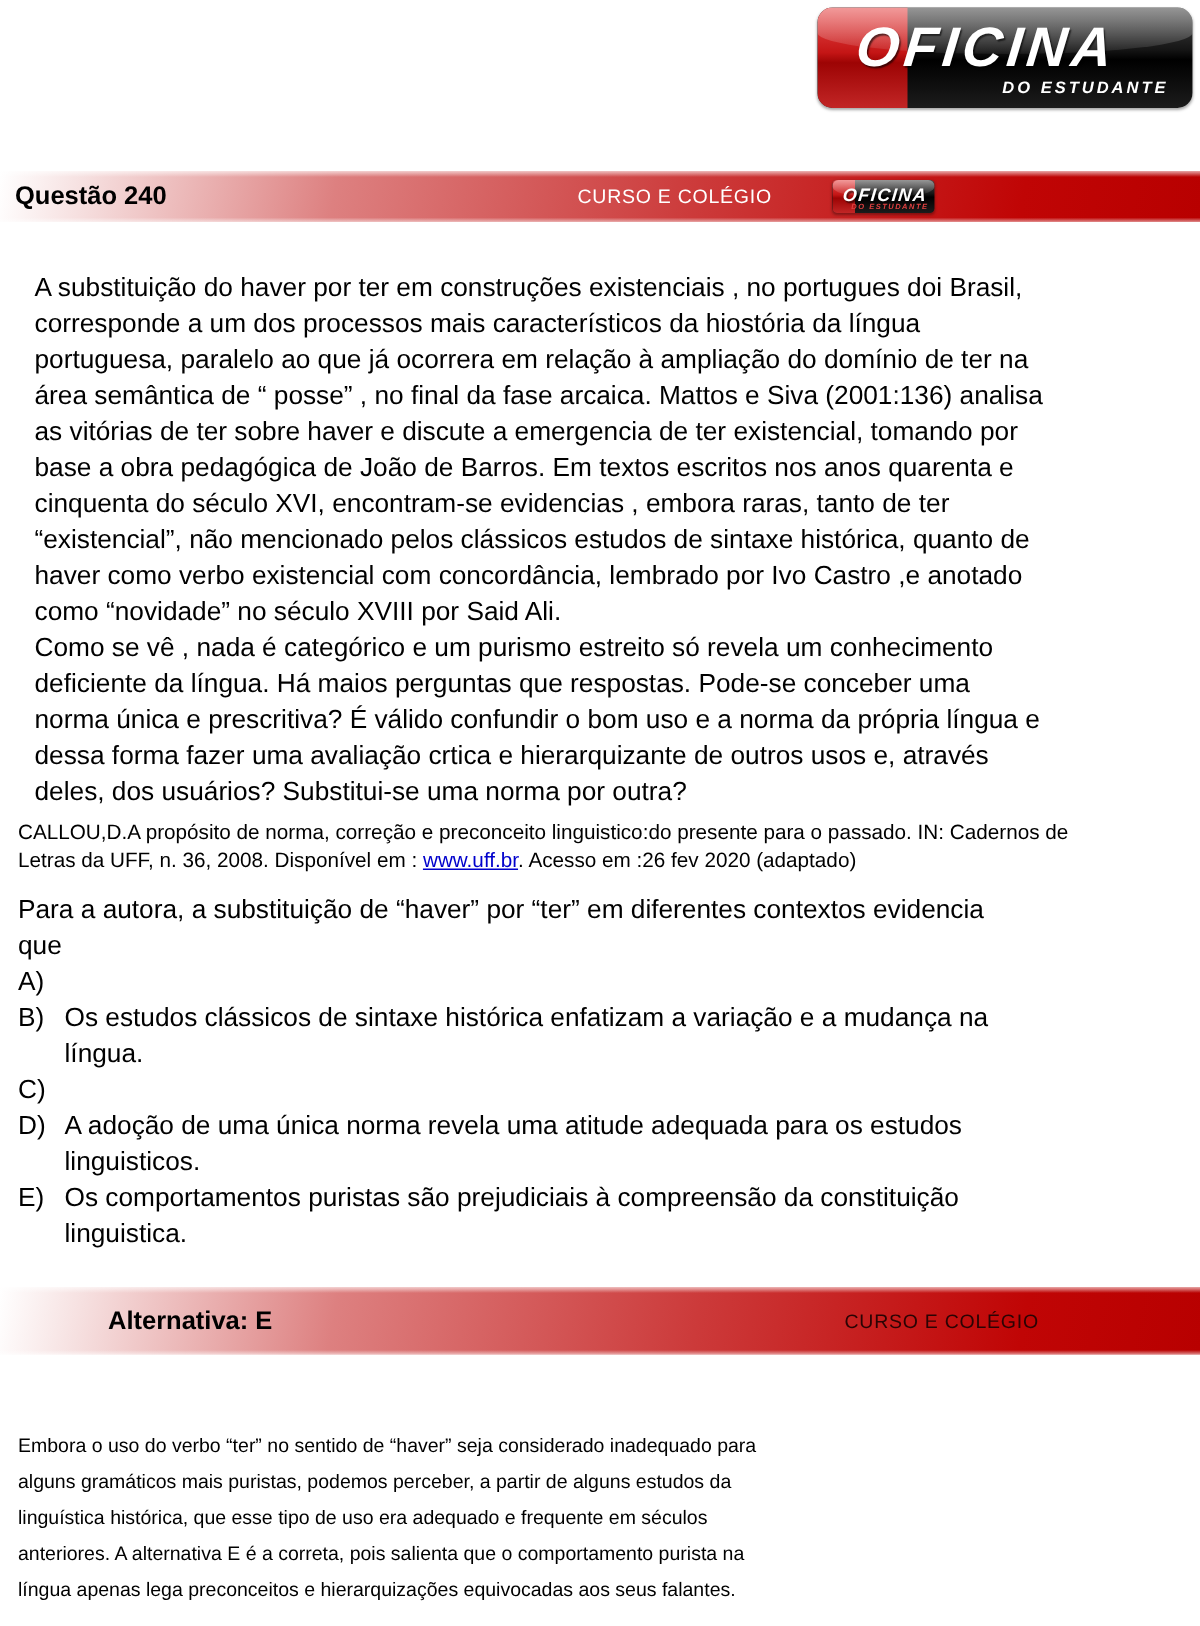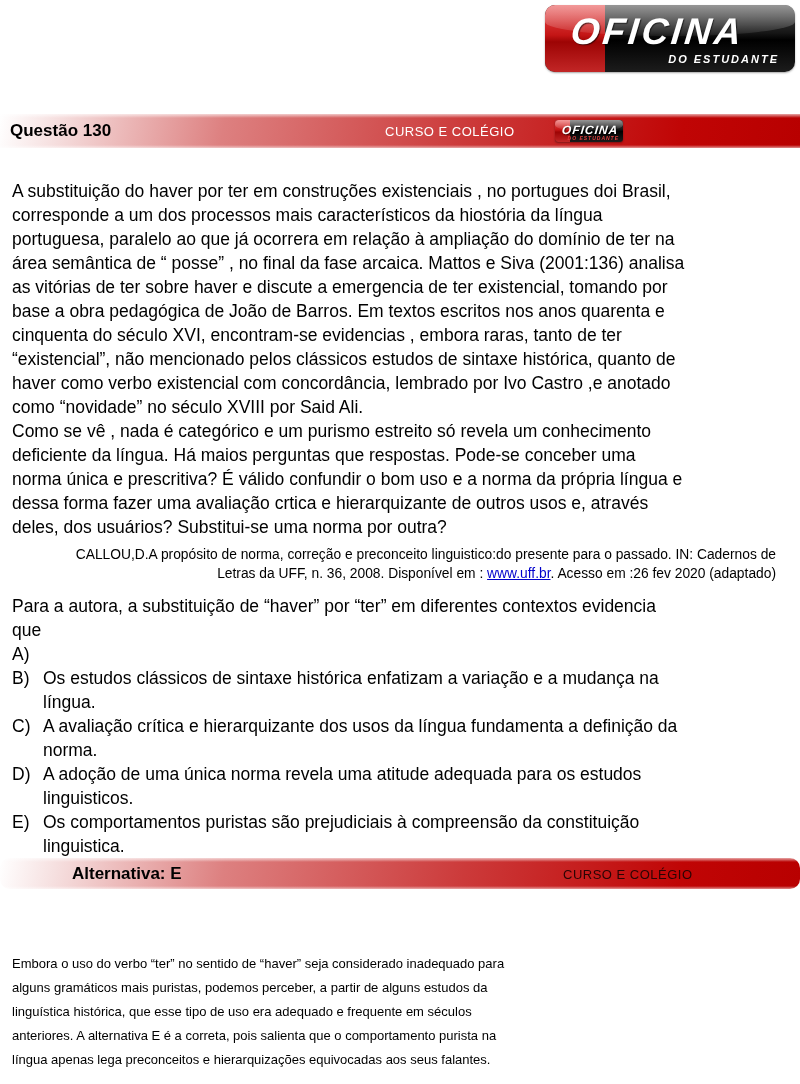--- a/index.html
+++ b/index.html
@@ -50,36 +50,36 @@
   }
   .red-bar::before {
     content:""; position:absolute; left:0; right:0; top:0; height:4px;
     background:linear-gradient(180deg,rgba(255,255,255,.65),rgba(255,255,255,0));
   }
   .red-bar::after {
     content:""; position:absolute; left:0; right:0; bottom:0; height:3px;
     background:linear-gradient(180deg,rgba(255,255,255,0),rgba(255,255,255,.55));
   }
   .bar-top { top:114px; height:34px; }
-  .bar-answer { top:858px; height:31px;border-radius:10px; }
+  .bar-answer { top:858px; height:45px; }
   .bar-label {
     position:absolute; font-weight:bold; font-size:17px; color:#000;
     top:50%; transform:translateY(-50%); white-space:nowrap;
   }
   .bar-brand { position:absolute; font-size:13px; top:50%; transform:translateY(-50%); white-space:nowrap; letter-spacing:.5px; }
   .bar-top .bar-label { left:10px; }
   .bar-top .bar-brand { left:385px; color:#ffffff; }
   .bar-top .logo-mini { position:absolute; left:555px; top:50%; transform:translateY(-50%); }
   .bar-answer .bar-label { left:72px; }
   .bar-answer .bar-brand { left:563px; color:#2a0404; }
 
   
   .content { position:absolute; top:179px; left:12px; width:764px; font-size:17.5px; line-height:24px; }
-  .passage { white-space:pre-line; }
-  .citation { margin-top:6px; font-size:13.8px; line-height:19px; text-align:right; white-space:pre-line; }
+  .passage { white-space:pre-line;margin-left:11px; }
+  .citation { margin-top:6px; font-size:13.8px; line-height:19px; text-align:left; white-space:pre-line; }
   .citation a { color:#0000cc; text-decoration:underline; cursor:pointer; }
   .stem { margin-top:11px; white-space:pre-line; }
   .options { margin-top:0; }
   .option { display:flex; }
   .option-letter { width:31px; flex-shrink:0; }
   .option-text { white-space:pre-line; }
   .explanation {
     position:absolute; top:952px; left:12px; width:772px;
     font-size:13px; line-height:24px; white-space:pre-line;
   }
@@ -88,21 +88,21 @@
 <body>
 
 <div class="oficina-logo logo-big">
   <div class="logo-red-panel"></div>
   <div class="logo-gloss"></div>
   <div class="logo-brand">OFICINA</div>
   <div class="logo-tagline">DO ESTUDANTE</div>
 </div>
 
 <div class="red-bar bar-top">
-  <span class="bar-label">Questão 130</span>
+  <span class="bar-label">Questão 240</span>
   <span class="bar-brand">CURSO E COLÉGIO</span>
   <div class="oficina-logo logo-mini">
     <div class="logo-red-panel"></div>
     <div class="logo-gloss"></div>
     <div class="logo-brand">OFICINA</div>
     <div class="logo-tagline">DO ESTUDANTE</div>
   </div>
 </div>
 
 <div class="content">
@@ -132,22 +132,20 @@
     <div class="option">
       <span class="option-letter">A)</span>
     </div>
     <div class="option">
       <span class="option-letter">B)</span>
       <span class="option-text">Os estudos clássicos de sintaxe histórica enfatizam a variação e a mudança na
 língua.</span>
     </div>
     <div class="option">
       <span class="option-letter">C)</span>
-      <span class="option-text">A avaliação crítica e hierarquizante dos usos da língua fundamenta a definição da
-norma.</span>
     </div>
     <div class="option">
       <span class="option-letter">D)</span>
       <span class="option-text">A adoção de uma única norma revela uma atitude adequada para os estudos
 linguisticos.</span>
     </div>
     <div class="option">
       <span class="option-letter">E)</span>
       <span class="option-text">Os comportamentos puristas são prejudiciais à compreensão da constituição
 linguistica.</span>

